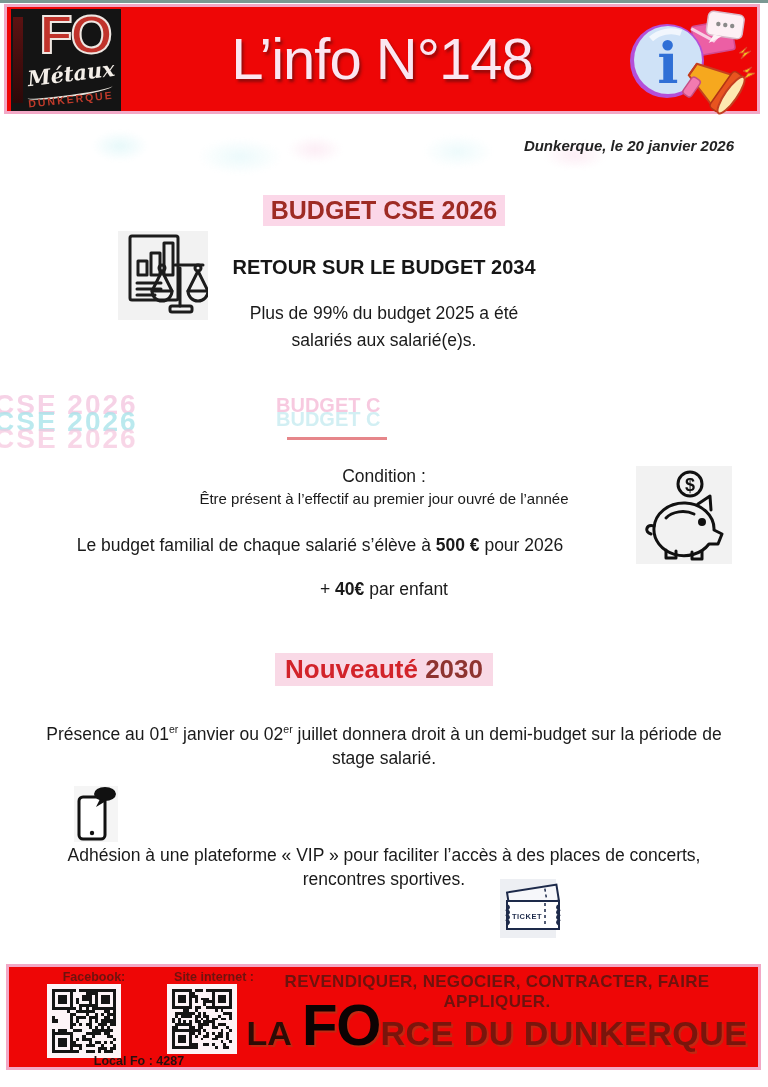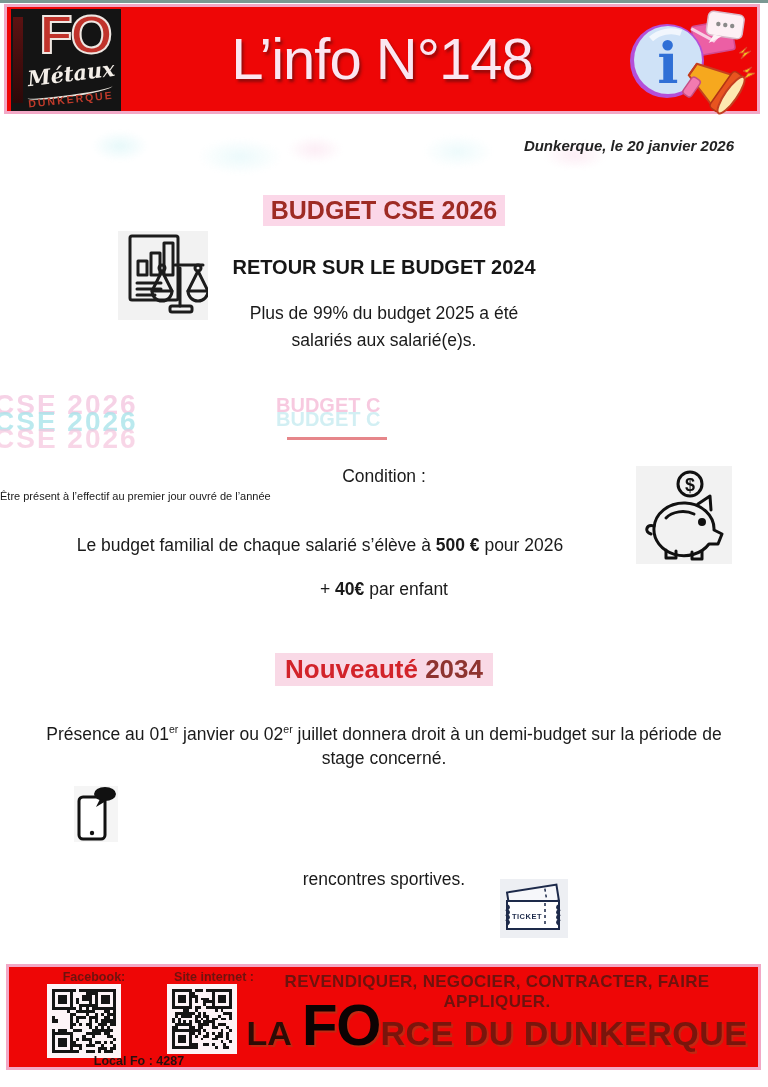--- a/index.html
+++ b/index.html
@@ -49,34 +49,34 @@
   .h-red{left:0;top:195px;width:100%;text-align:center;}
   .h-red span{display:inline-block;background:#fbd7e8;color:#9e2b24;font-size:25px;
               font-weight:bold;padding:1px 8px;}
   .iconbox{background:#f2f2f2;}
   .box-chart{left:118px;top:231px;width:90px;height:89px;}
   .retour-title{left:0;top:256px;width:100%;text-align:center;font-size:20px;font-weight:bold;color:#161616;}
   .retour-body{left:0;top:300px;width:100%;text-align:center;font-size:17.5px;line-height:27px;}
   .familial-title{left:0;top:424px;width:100%;text-align:center;font-size:20px;font-weight:bold;
                   letter-spacing:.5px;color:#151515;}
   .cond-label{left:0;top:466px;width:100%;text-align:center;font-size:17.5px;}
-  .cond-text{left:0;top:490px;width:100%;font-size:11px;}
+  .cond-text{left:0;top:490px;width:100%;text-align:center;font-size:15px;}
   .box-piggy{left:636px;top:466px;width:96px;height:98px;}
   .amount-line{left:0;top:535px;width:640px;text-align:center;font-size:17.5px;}
   .child-line{left:0;top:579px;width:100%;text-align:center;font-size:17.5px;}
   .nouveaute{left:0;top:653px;width:100%;text-align:center;}
   .nouveaute span.hl{display:inline-block;background:#f9d9e6;padding:1px 10px;font-size:26px;font-weight:bold;}
   .nv1{color:#d2232a;} .nv2{color:#8e3430;}
   .stag{left:0;top:717px;width:100%;text-align:center;font-size:17.5px;line-height:24px;}
   sup{font-size:60%;}
   .box-phone{left:74px;top:786px;width:44px;height:56px;background:#f5f5f5;}
   .app-line{left:60px;top:805px;width:648px;text-align:center;font-size:17.5px;}
   .vip-line1{left:0;top:845px;width:100%;text-align:center;font-size:17.5px;}
   .vip-line2{left:0;top:869px;width:100%;text-align:center;font-size:17.5px;}
-  .box-ticket{left:500px;top:879px;width:68px;height:59px;background:#edeff3;}
+  .box-ticket{left:500px;top:879px;width:56px;height:59px;background:#edeff3;}
 
   
   .footer{left:6px;top:964px;width:755px;height:106px;background:#ee0606;
           border:3px solid #f2a8c6;box-sizing:border-box;}
   .footer .lbl{position:absolute;font-size:12.5px;font-weight:bold;color:#6e130e;text-align:center;}
   .fb-lbl{left:30px;top:3px;width:110px;}
   .web-lbl{left:146px;top:3px;width:118px;}
   .local-lbl{left:40px;top:87px;width:180px;color:#27100f !important;}
   .qr{position:absolute;background:#fdf4f7;padding:5px;box-sizing:border-box;}
   .qr1{left:38px;top:17px;width:74px;height:74px;}
@@ -164,21 +164,21 @@
         <circle cx="80" cy="37" r="3"></circle>
         <path d="M44 40 L34 60 h20 Z"></path>
         <path d="M80 40 L70 60 h20 Z"></path>
         <path d="M34 60 a10 10 0 0 0 20 0"></path>
         <path d="M70 60 a10 10 0 0 0 20 0"></path>
         <rect x="52" y="75" width="22" height="6" rx="2"></rect>
       </g>
     </svg>
   </div>
 
-  <div class="abs retour-title">RETOUR SUR LE BUDGET 2024</div>
+  <div class="abs retour-title">RETOUR SUR LE BUDGET 2034</div>
   <div class="abs retour-body">
     <div>Plus de 99% du budget 2025 a été</div>
     <div>salariés aux salarié(e)s.</div>
   </div>
 
   <div class="abs ghost-cse">
     <div>CSE 2026</div>
     <div>CSE 2026</div>
     <div>CSE 2026</div>
   </div>
@@ -208,39 +208,40 @@
   </div>
 
   <div class="abs amount-line">
     <span>Le budget familial de chaque salarié s’élève à </span><b>500 €</b><span> pour 2026</span>
   </div>
   <div class="abs child-line">
     <span>+ </span><b>40€</b><span> par enfant</span>
   </div>
 
   <div class="abs nouveaute">
-    <span class="hl"><span class="nv1">Nouveauté </span><span class="nv2">2034</span></span>
+    <span class="hl"><span class="nv1">Nouveauté </span><span class="nv2">2030</span></span>
   </div>
 
   <div class="abs stag">
     <div><span>Présence au 01</span><sup>er</sup><span> janvier ou 02</span><sup>er</sup><span> juillet donnera droit à un demi-budget sur la période de</span></div>
-    <div>stage concerné.</div>
+    <div>stage salarié.</div>
   </div>
 
   <div class="abs box-phone">
     <svg viewBox="0 0 44 56" width="44" height="56">
       <g fill="none" stroke="#111" stroke-width="3" stroke-linecap="round" stroke-linejoin="round">
         <rect x="5" y="11" width="26" height="42" rx="4" fill="#fff"></rect>
         <circle cx="18" cy="47" r="2.2" fill="#111" stroke="none"></circle>
       </g>
       <ellipse cx="31" cy="8" rx="11" ry="7" fill="#111"></ellipse>
       <path d="M26 13 L22 21 L32 15 Z" fill="#111"></path>
     </svg>
   </div>
 
+  <div class="abs vip-line1">Adhésion à une plateforme « VIP » pour faciliter l’accès à des places de concerts,</div>
   <div class="abs vip-line2">rencontres sportives.</div>
 
   <div class="abs box-ticket">
     <svg viewBox="0 0 66 59" width="66" height="59">
       <g transform="rotate(-9 30 18)">
         <rect x="8" y="10" width="50" height="16" fill="#f6f7fa" stroke="#1d2a4a" stroke-width="2"></rect>
         <path d="M46 12 v12" stroke="#1d2a4a" stroke-width="1.5" stroke-dasharray="3 3"></path>
       </g>
       <rect x="7" y="22" width="52" height="28" fill="#ffffff" stroke="#1d2a4a" stroke-width="2"></rect>
       <path d="M7 26 q4 2 0 5 q4 2 0 5 q4 2 0 5 q4 2 0 5" fill="none" stroke="#1d2a4a" stroke-width="2"></path>

